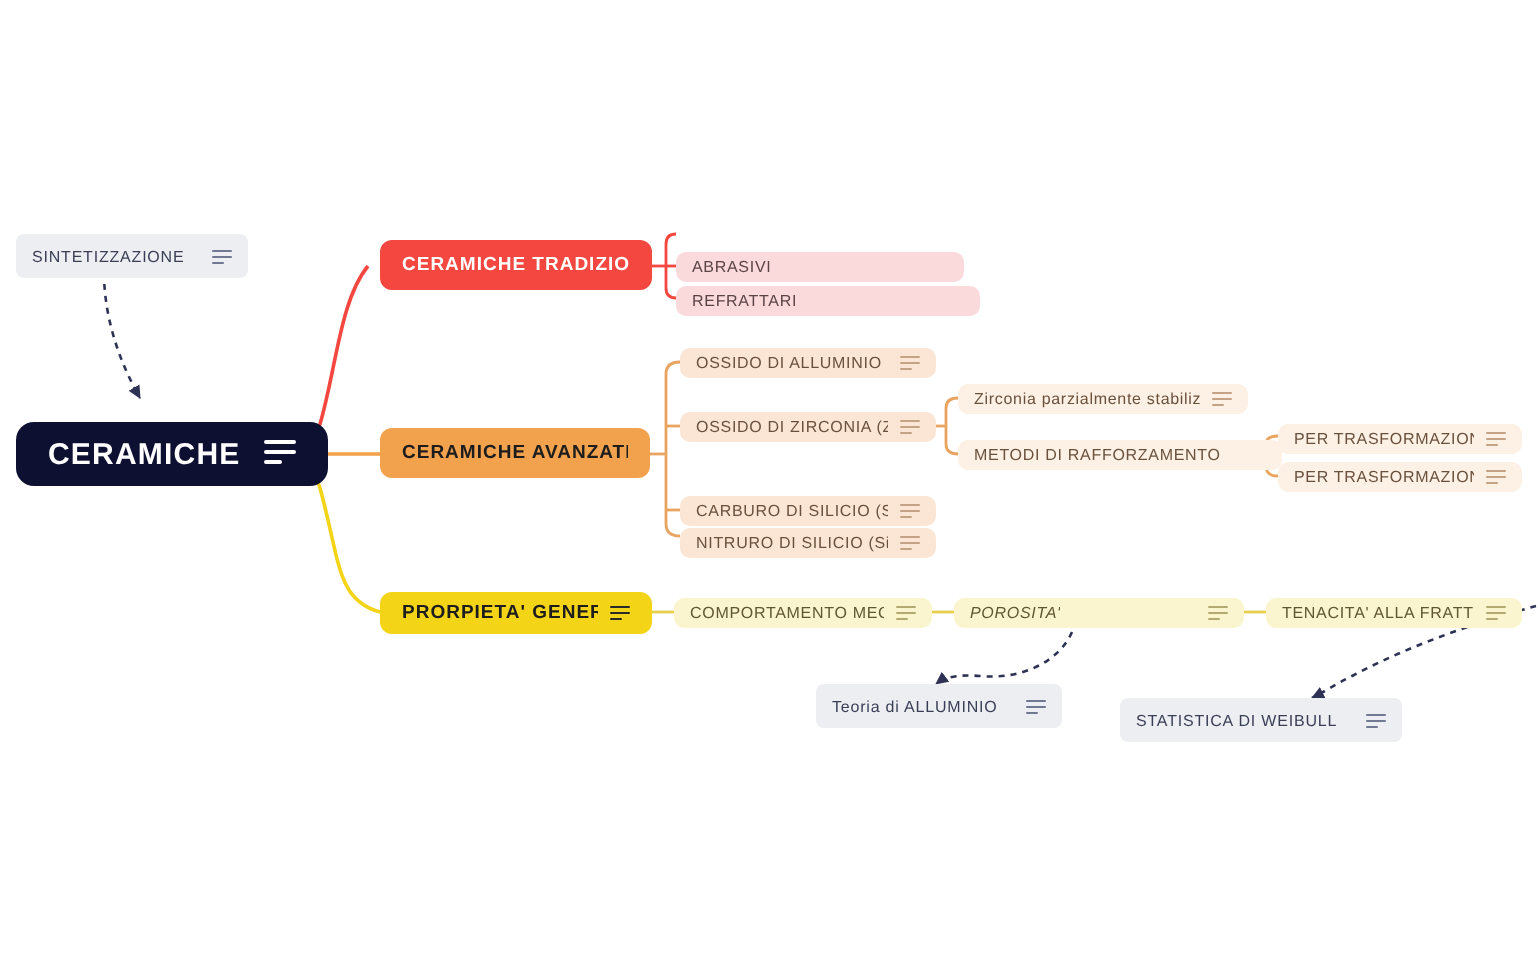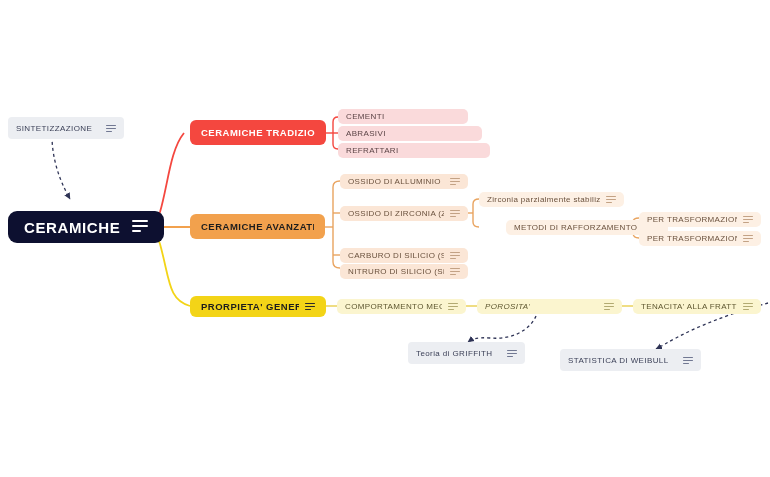--- a/index.html
+++ b/index.html
@@ -209,23 +209,20 @@
       <span></span>
         <span></span>
         <span></span>
     </span>
   </div>
 
   <div class="node n-b1" style="left:190px; top:120px; width:136px; height:25px;">
     <span class="label">CERAMICHE TRADIZIONALI</span>
   </div>
 
-  <div class="node n-red-lite" style="left:338px; top:109px; width:130px; height:15px;">
-    <span class="label">CEMENTI</span>
-  </div>
   <div class="node n-red-lite" style="left:338px; top:126px; width:144px; height:15px;">
     <span class="label">ABRASIVI</span>
   </div>
   <div class="node n-red-lite" style="left:338px; top:143px; width:152px; height:15px;">
     <span class="label">REFRATTARI</span>
   </div>
 
   <div class="node n-b2" style="left:190px; top:214px; width:135px; height:25px;">
     <span class="label">CERAMICHE AVANZATE</span>
   </div>
@@ -273,21 +270,21 @@
   <div class="node n-org-lite2" style="left:479px; top:192px; width:145px; height:15px;">
     <span class="label">Zirconia parzialmente stabilizzata (PSZ)</span>
     <span class="spacer"></span>
     <span class="menu-icon">
       <span></span>
         <span></span>
         <span></span>
     </span>
   </div>
 
-  <div class="node n-org-lite2" style="left:506px; top:220px; width:162px; height:15px;">
+  <div class="node n-org-lite2" style="left:479px; top:220px; width:162px; height:15px;">
     <span class="label">METODI DI RAFFORZAMENTO</span>
   </div>
 
   <div class="node n-org-lite2" style="left:639px; top:212px; width:122px; height:15px;">
     <span class="label">PER TRASFORMAZIONE</span>
     <span class="spacer"></span>
     <span class="menu-icon">
       <span></span>
         <span></span>
         <span></span>
@@ -338,21 +335,21 @@
     <span class="label">TENACITA' ALLA FRATTURA</span>
     <span class="spacer"></span>
     <span class="menu-icon">
       <span></span>
         <span></span>
         <span></span>
     </span>
   </div>
 
   <div class="node n-float" style="left:408px; top:342px; height:18px;">
-    <span class="label">Teoria di GRIFFITH</span>
+    <span class="label">Teoria di ALLUMINIO</span>
     <span class="spacer"></span>
     <span class="menu-icon">
       <span></span>
         <span></span>
         <span></span>
     </span>
   </div>
 
   <div class="node n-float" style="left:560px; top:349px; height:18px;">
     <span class="label">STATISTICA DI WEIBULL</span>

